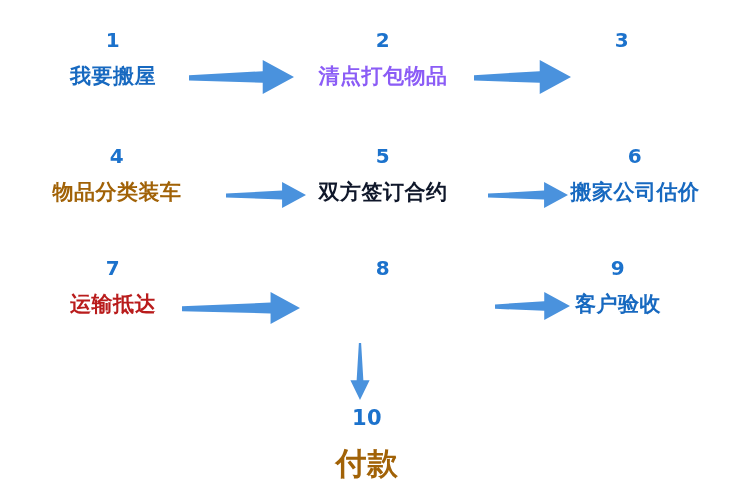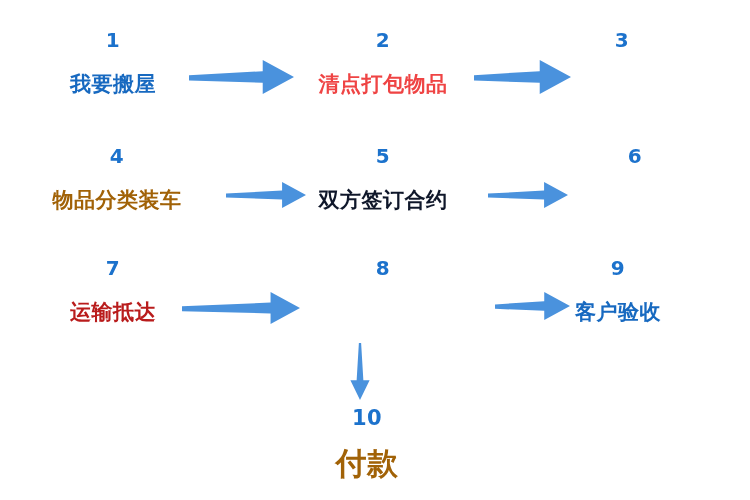--- a/index.html
+++ b/index.html
@@ -31,21 +31,21 @@
     color: #1c72cc;
     line-height: 1;
     letter-spacing: 0.5px;
   }
   .step-label {
     font-size: 21px;
     font-weight: bold;
     color: #1769c0;
     line-height: 1;
     letter-spacing: 0.5px;
-    margin-top: 24px;
+    margin-top: 16px;
   }
   .step.final .step-number {
     font-size: 21px;
   }
   .step.final .step-label {
     font-size: 31px;
     margin-top: 19px;
   }
   .arrow {
     position: absolute;
@@ -59,35 +59,36 @@
 </head>
 <body>
 
 <div id="diagram">
     <div class="step" style="left: 113px; top: 30px;">
       <div class="step-number" style="color: rgb(28, 114, 204);">1</div>
       <div class="step-label" style="color: rgb(23, 105, 192);">我要搬屋</div>
     </div>
     <div class="step" style="left: 383px; top: 30px;">
       <div class="step-number" style="color: rgb(28, 114, 204);">2</div>
-      <div class="step-label" style="color: #ef4444;">清点打包物品</div>
+      <div class="step-label" style="color: #8b5cf6;">清点打包物品</div>
     </div>
     <div class="step" style="left: 622px; top: 30px;">
       <div class="step-number" style="color: rgb(28, 114, 204);">3</div>
     </div>
     <div class="step" style="left: 117px; top: 146px;">
       <div class="step-number" style="color: rgb(28, 114, 204);">4</div>
       <div class="step-label" style="color: #a16207;">物品分类装车</div>
     </div>
     <div class="step" style="left: 383px; top: 146px;">
       <div class="step-number" style="color: rgb(28, 114, 204);">5</div>
       <div class="step-label" style="color: #0f172a;">双方签订合约</div>
     </div>
     <div class="step" style="left: 635px; top: 146px;">
       <div class="step-number" style="color: rgb(28, 114, 204);">6</div>
+      <div class="step-label" style="color: rgb(23, 105, 192);">搬家公司估价</div>
     </div>
     <div class="step" style="left: 113px; top: 258px;">
       <div class="step-number" style="color: rgb(28, 114, 204);">7</div>
       <div class="step-label" style="color: #b91c1c;">运输抵达</div>
     </div>
     <div class="step" style="left: 383px; top: 258px;">
       <div class="step-number" style="color: rgb(28, 114, 204);">8</div>
     </div>
     <div class="step" style="left: 618px; top: 258px;">
       <div class="step-number" style="color: rgb(28, 114, 204);">9</div>

